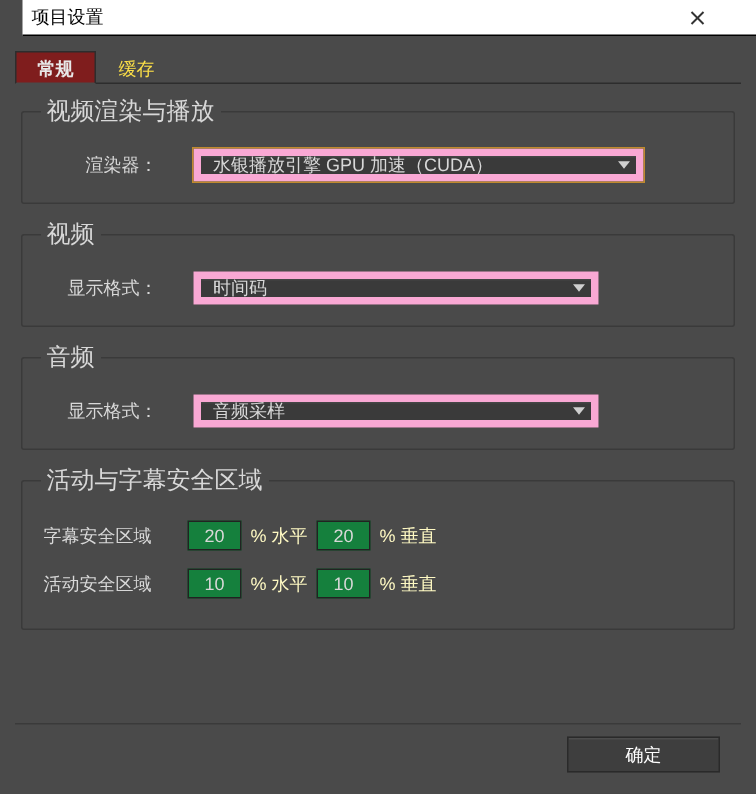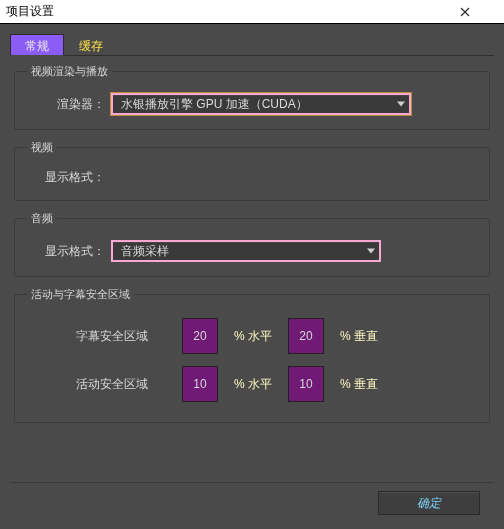--- a/index.html
+++ b/index.html
@@ -18,20 +18,21 @@
     display: flex;
     flex-direction: column;
   }
   .titlebar {
     background: #ffffff;
     height: 24px;
     display: flex;
     align-items: center;
     padding: 0 20px 0 6px;
     border-bottom: 1px solid #000;
+    margin-left: 15px;
   }
   .titlebar .title {
     flex: 1;
     color: #000;
     font-size: 12px;
   }
   .titlebar .close {
     width: 38px;
     height: 20px;
     display: flex;
@@ -56,25 +57,26 @@
   .tab {
     padding: 3px 14px;
     color: #fde047;
     border: 1px solid transparent;
     border-bottom: none;
     cursor: pointer;
     font-size: 12px;
   }
   .tab.active {
     color: #e8e8e8;
-    background: #8b5cf6;
+    background: #7f1d1d;
     border: 1px solid #2d2d2d;
     border-bottom: 1px solid #4a4a4a;
     position: relative;
     z-index: 2;
+    font-weight: bold;
   }
   .tab-underline {
     border-top: 1px solid #2d2d2d;
     margin-top: -1px;
     position: relative;
     z-index: 1;
   }
 
   .panel {
     padding: 8px 4px 0 4px;
@@ -82,43 +84,43 @@
 
   fieldset.group {
     border: 1px solid #3a3a3a;
     border-radius: 2px;
     margin-bottom: 10px;
     padding: 10px 10px 14px 10px;
     position: relative;
   }
   fieldset.group > legend {
     color: #d8d8d8;
-    font-size: 11px;
+    font-size: 16px;
     padding: 0 4px;
     margin-left: 2px;
   }
 
   .row {
     display: flex;
     align-items: center;
     margin-top: 4px;
-    gap: 6px;
+    gap: 24px;
   }
   .label {
     width: 80px;
     text-align: right;
     color: #d8d8d8;
     font-size: 12px;
   }
 
   .select {
     position: relative;
     height: 22px;
     background: #3a3a3a;
-    border: 2px solid #f9a8d4;
+    border: 5px solid #f9a8d4;
     display: flex;
     align-items: center;
     padding: 0 22px 0 8px;
     color: #d8d8d8;
     font-size: 12px;
     cursor: pointer;
     box-shadow: inset 0 1px 0 rgba(255,255,255,0.06);
   }
   .select.hl {
     outline: 1px solid #c08a2e;
@@ -133,30 +135,29 @@
     border-left: 4px solid transparent;
     border-right: 4px solid transparent;
     border-top: 5px solid #cfcfcf;
   }
   .select.w300 { width: 300px; }
   .select.w270 { width: 270px; }
 
   .safe-row {
     display: flex;
     align-items: center;
-    gap: 16px;
+    gap: 6px;
     padding: 6px 4px;
     color: #d8d8d8;
-    margin-left: 47px;
   }
   .safe-row .slabel { width: 90px; }
   .numbox {
     width: 36px;
-    height: 36px;
-    background: #701a75;
+    height: 20px;
+    background: #15803d;
     border: 1px solid #222;
     color: #d8d8d8;
     text-align: center;
     font-size: 12px;
     padding: 2px 0;
   }
   .unit { color: #fef9c3; }
 
   .buttons {
     display: flex;
@@ -164,25 +165,24 @@
     gap: 18px;
     padding: 8px 14px 14px 0;
     border-top: 1px solid #3a3a3a;
     margin-top: auto;
   }
   .btn {
     width: 102px;
     height: 24px;
     background: #3e3e3e;
     border: 1px solid #2a2a2a;
-    color: #7dd3fc;
+    color: #ffffff;
     font-size: 12px;
     cursor: pointer;
     box-shadow: inset 0 1px 0 rgba(255,255,255,0.08);
-    font-style: italic;
   }
 </style>
 </head>
 <body>
 
 <div class="window">
 
   <div class="titlebar">
     <span class="title">项目设置</span>
     <div class="close">
@@ -211,20 +211,24 @@
             <span>水银播放引擎 GPU 加速（CUDA）</span>
             <span class="arrow"></span>
           </div>
         </div>
       </fieldset>
 
       <fieldset class="group">
         <legend>视频</legend>
         <div class="row">
           <div class="label">显示格式：</div>
+          <div class="select w270">
+            <span>时间码</span>
+            <span class="arrow"></span>
+          </div>
         </div>
       </fieldset>
 
       <fieldset class="group">
         <legend>音频</legend>
         <div class="row">
           <div class="label">显示格式：</div>
           <div class="select w270">
             <span>音频采样</span>
             <span class="arrow"></span>

